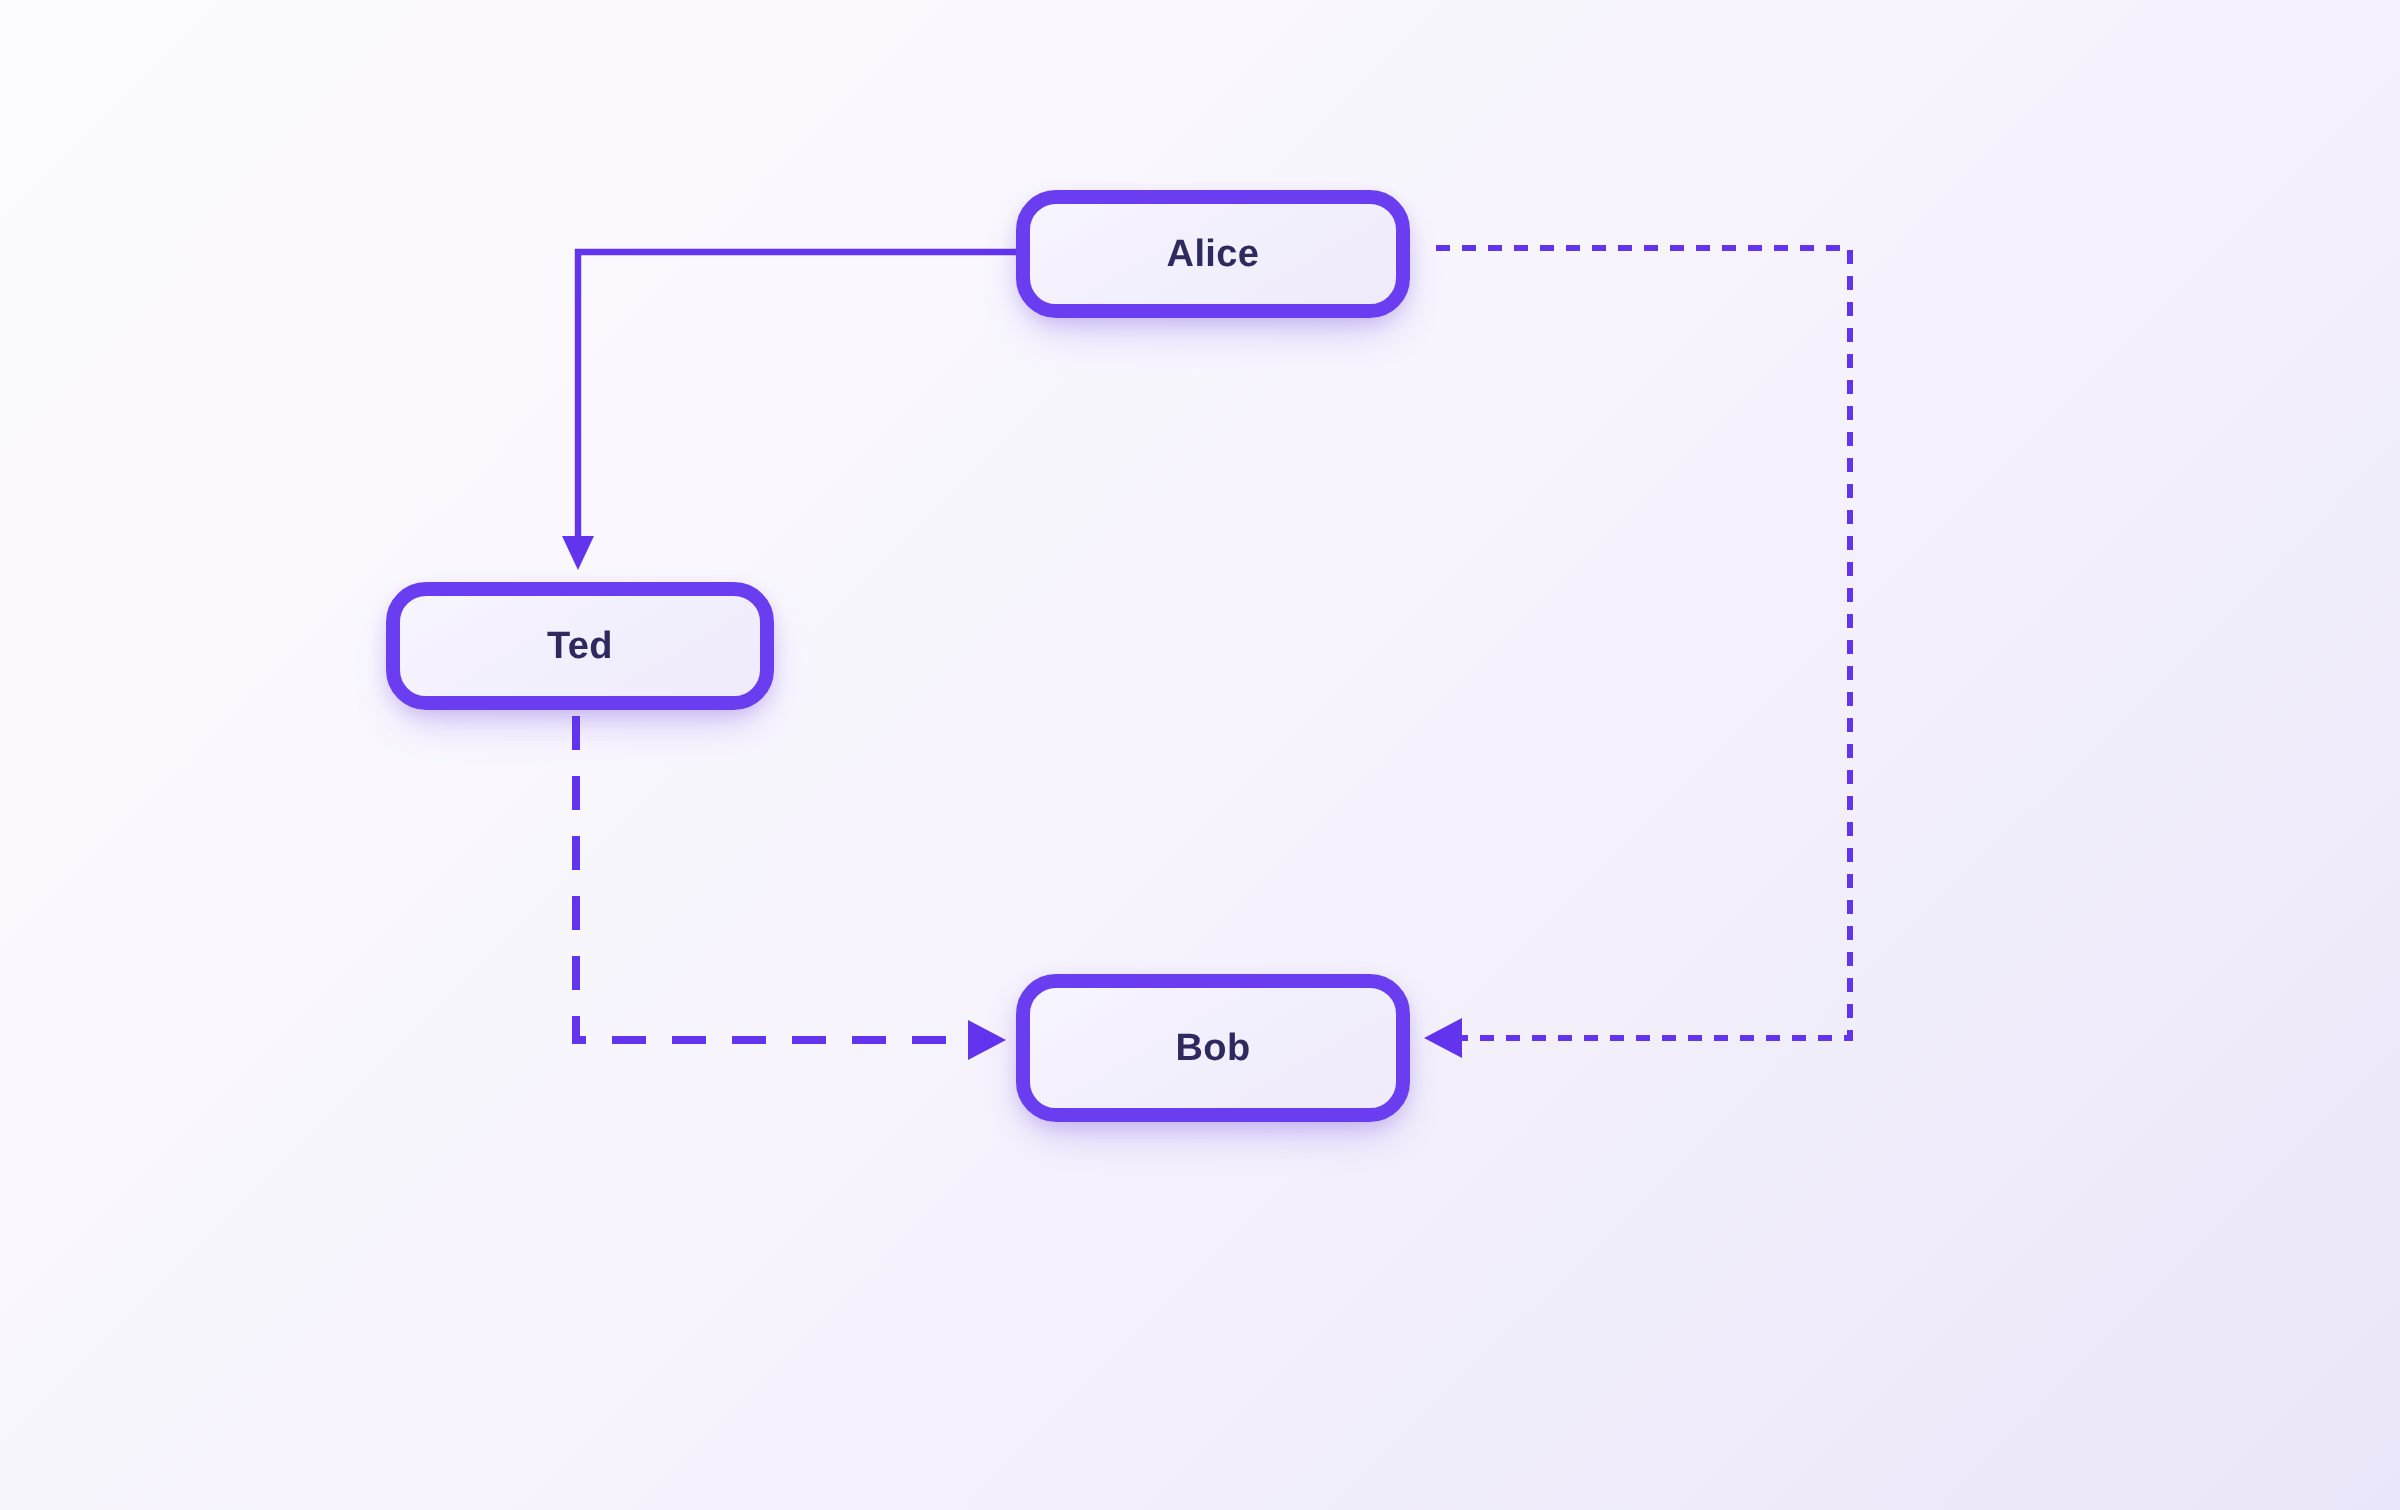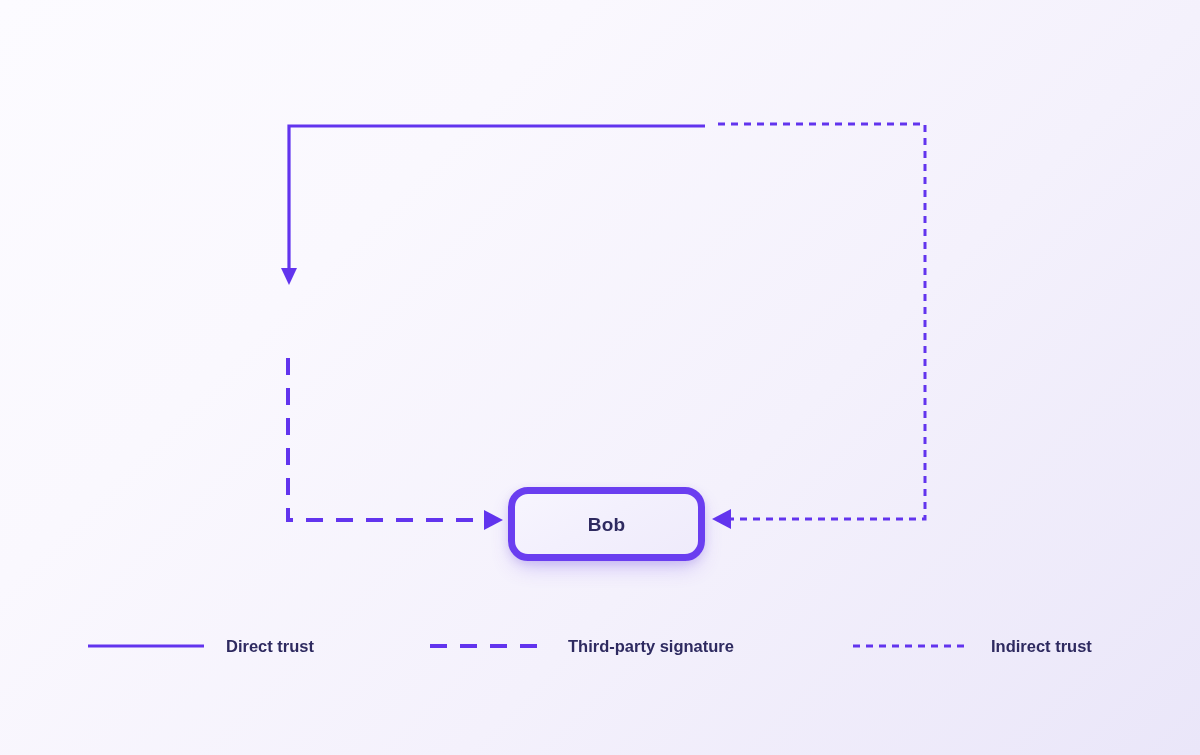--- a/index.html
+++ b/index.html
@@ -103,43 +103,25 @@
     <path d="M 705 126 L 289 126 L 289 268" fill="none" stroke="#6234ee" stroke-width="3.2" stroke-linecap="butt" stroke-linejoin="miter" marker-end="url(#arrow-right)" transform="translate(0,0)" style="marker-end:none"></path>
     <path d="M 281 268 L 297 268 L 289 285 Z" fill="#6234ee"></path>
 
     <path d="M 288 358 L 288 520 L 484 520" fill="none" stroke="#6234ee" stroke-width="4" stroke-dasharray="17 13" stroke-linecap="butt" stroke-linejoin="miter"></path>
     <path d="M 484 510 L 503 520 L 484 530 Z" fill="#6234ee"></path>
 
     <path d="M 718 124 L 925 124 L 925 519 L 731 519" fill="none" stroke="#6234ee" stroke-width="3" stroke-dasharray="7 6" stroke-linecap="butt" stroke-linejoin="miter"></path>
     <path d="M 731 509 L 712 519 L 731 529 Z" fill="#6234ee"></path>
   </svg>
 
+  <div class="node" id="node-alice" style="left: 508px; top: 95px; width: 197px; height: 64px;">
+    <span class="node-label">Alice</span>
+  </div>
 
+  <div class="node" id="node-ted" style="left: 193px; top: 291px; width: 194px; height: 64px;">
+    <span class="node-label">Ted</span>
+  </div>
 
   <div class="node" id="node-bob" style="left: 508px; top: 487px; width: 197px; height: 74px;">
     <span class="node-label">Bob</span>
   </div>
 
-  <div id="legend">
-
-    <div class="legend-item" id="legend-direct">
-      <svg class="legend-sample" viewBox="0 0 116 16" xmlns="http://www.w3.org/2000/svg">
-        <line x1="0" y1="8" x2="116" y2="8" stroke="#6234ee" stroke-width="3.2"></line>
-      </svg>
-      <span class="legend-text">Direct trust</span>
-    </div>
-
-    <div class="legend-item" id="legend-third">
-      <svg class="legend-sample" viewBox="0 0 116 16" xmlns="http://www.w3.org/2000/svg">
-        <line x1="0" y1="8" x2="116" y2="8" stroke="#6234ee" stroke-width="4" stroke-dasharray="17 13"></line>
-      </svg>
-      <span class="legend-text">Third-party signature</span>
-    </div>
-
-    <div class="legend-item" id="legend-indirect">
-      <svg class="legend-sample" viewBox="0 0 116 16" xmlns="http://www.w3.org/2000/svg">
-        <line x1="0" y1="8" x2="116" y2="8" stroke="#6234ee" stroke-width="3" stroke-dasharray="7 6"></line>
-      </svg>
-      <span class="legend-text">Indirect trust</span>
-    </div>
-
-  </div>
 </div>
 
 </body></html>

